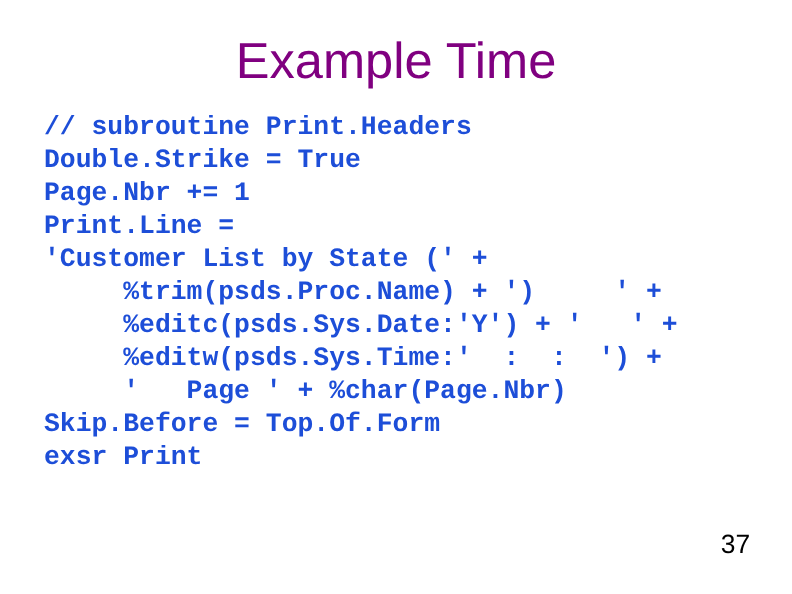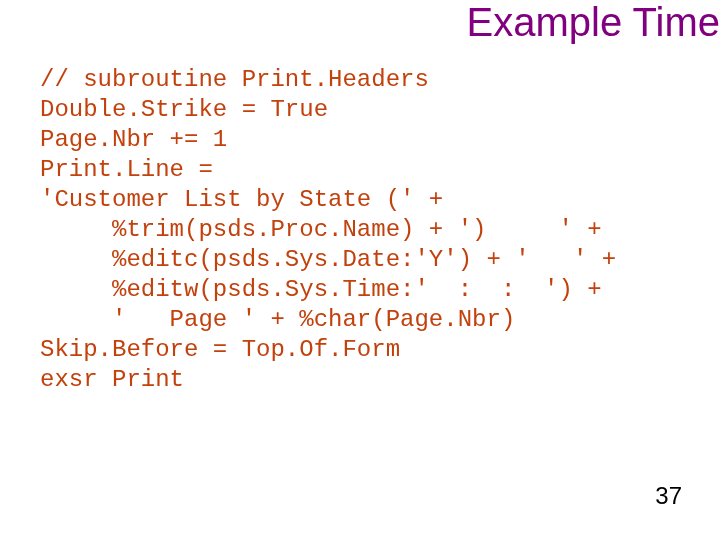--- a/index.html
+++ b/index.html
@@ -12,33 +12,34 @@
     overflow: hidden;
   }
   .slide {
     position: relative;
     width: 720px;
     height: 540px;
     box-sizing: border-box;
   }
   .title {
     color: #800080;
-    font-size: 40px;
+    font-size: 46px;
     font-weight: 400;
-    text-align: right;
+    text-align: center;
+    padding-top: 28px;
     padding-bottom: 20px;
     font-family: Arial, Helvetica, sans-serif;
   }
   .code {
     font-family: "Courier New", Courier, monospace;
-    font-weight: normal;
+    font-weight: bold;
     font-size: 24px;
     line-height: 1.25;
     white-space: pre;
-    color: #c2410c;
+    color: #1d4ed8;
     padding-left: 40px;
     padding-right: 40px;
   }
   .pagenum {
     position: absolute;
     bottom: 30px;
     right: 38px;
     font-size: 24px;
     color: #000000;
     font-family: Arial, Helvetica, sans-serif;

